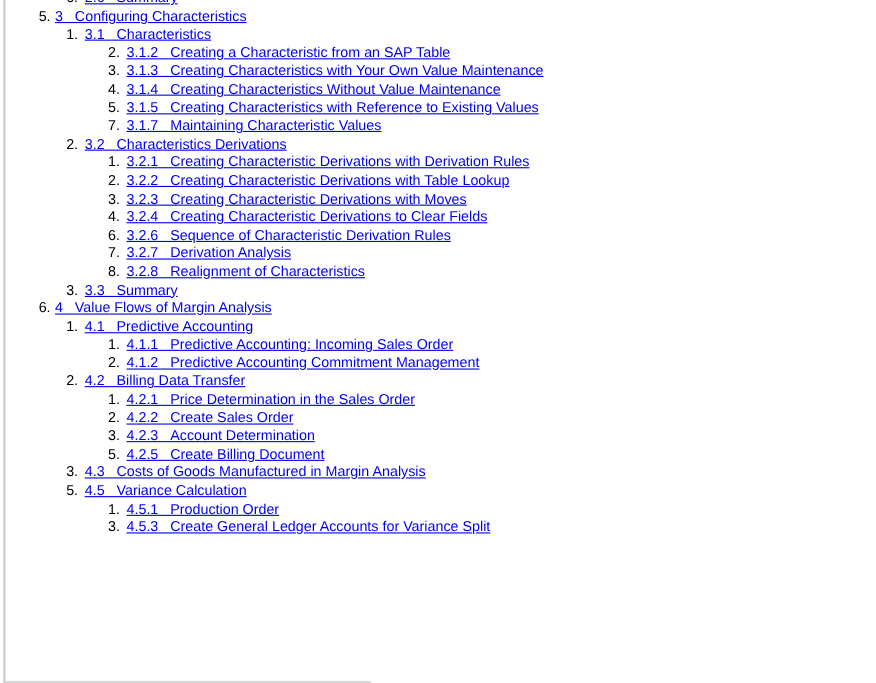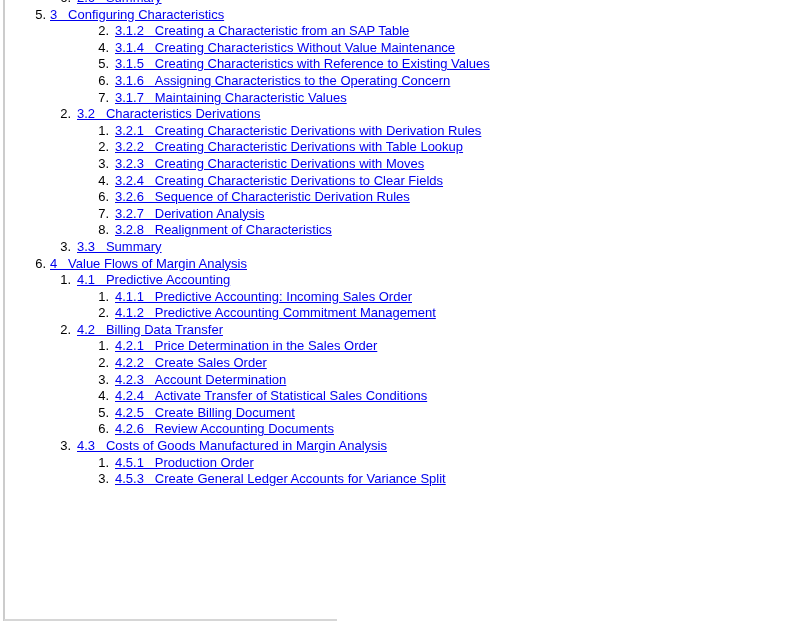--- a/index.html
+++ b/index.html
@@ -39,43 +39,43 @@
   }
 </style>
 </head>
 <body style="background: rgb(255, 255, 255);">
 
 <div class="pane">
   <div class="left-line"></div>
   <nav class="toc" id="toc">
       <div class="row lvl2 partial"><span class="ord">6.</span><a class="lnk" href="#">2.6&nbsp;&nbsp;&nbsp;Summary</a></div>
       <div class="row lvl1"><span class="ord">5.</span><a class="lnk" href="#">3&nbsp;&nbsp;&nbsp;Configuring Characteristics</a></div>
+      <div class="row lvl2"><span class="ord">1.</span><a class="lnk" href="#">3.1&nbsp;&nbsp;&nbsp;Characteristics</a></div>
       <div class="row lvl3"><span class="ord">2.</span><a class="lnk" href="#">3.1.2&nbsp;&nbsp;&nbsp;Creating a Characteristic from an SAP Table</a></div>
+      <div class="row lvl3"><span class="ord">3.</span><a class="lnk" href="#">3.1.3&nbsp;&nbsp;&nbsp;Creating Characteristics with Your Own Value Maintenance</a></div>
       <div class="row lvl3"><span class="ord">4.</span><a class="lnk" href="#">3.1.4&nbsp;&nbsp;&nbsp;Creating Characteristics Without Value Maintenance</a></div>
       <div class="row lvl3"><span class="ord">5.</span><a class="lnk" href="#">3.1.5&nbsp;&nbsp;&nbsp;Creating Characteristics with Reference to Existing Values</a></div>
-      <div class="row lvl3"><span class="ord">6.</span><a class="lnk" href="#">3.1.6&nbsp;&nbsp;&nbsp;Assigning Characteristics to the Operating Concern</a></div>
       <div class="row lvl3"><span class="ord">7.</span><a class="lnk" href="#">3.1.7&nbsp;&nbsp;&nbsp;Maintaining Characteristic Values</a></div>
       <div class="row lvl2"><span class="ord">2.</span><a class="lnk" href="#">3.2&nbsp;&nbsp;&nbsp;Characteristics Derivations</a></div>
       <div class="row lvl3"><span class="ord">1.</span><a class="lnk" href="#">3.2.1&nbsp;&nbsp;&nbsp;Creating Characteristic Derivations with Derivation Rules</a></div>
       <div class="row lvl3"><span class="ord">2.</span><a class="lnk" href="#">3.2.2&nbsp;&nbsp;&nbsp;Creating Characteristic Derivations with Table Lookup</a></div>
       <div class="row lvl3"><span class="ord">3.</span><a class="lnk" href="#">3.2.3&nbsp;&nbsp;&nbsp;Creating Characteristic Derivations with Moves</a></div>
       <div class="row lvl3"><span class="ord">4.</span><a class="lnk" href="#">3.2.4&nbsp;&nbsp;&nbsp;Creating Characteristic Derivations to Clear Fields</a></div>
       <div class="row lvl3"><span class="ord">6.</span><a class="lnk" href="#">3.2.6&nbsp;&nbsp;&nbsp;Sequence of Characteristic Derivation Rules</a></div>
       <div class="row lvl3"><span class="ord">7.</span><a class="lnk" href="#">3.2.7&nbsp;&nbsp;&nbsp;Derivation Analysis</a></div>
       <div class="row lvl3"><span class="ord">8.</span><a class="lnk" href="#">3.2.8&nbsp;&nbsp;&nbsp;Realignment of Characteristics</a></div>
       <div class="row lvl2"><span class="ord">3.</span><a class="lnk" href="#">3.3&nbsp;&nbsp;&nbsp;Summary</a></div>
       <div class="row lvl1"><span class="ord">6.</span><a class="lnk" href="#">4&nbsp;&nbsp;&nbsp;Value Flows of Margin Analysis</a></div>
       <div class="row lvl2"><span class="ord">1.</span><a class="lnk" href="#">4.1&nbsp;&nbsp;&nbsp;Predictive Accounting</a></div>
       <div class="row lvl3"><span class="ord">1.</span><a class="lnk" href="#">4.1.1&nbsp;&nbsp;&nbsp;Predictive Accounting: Incoming Sales Order</a></div>
       <div class="row lvl3"><span class="ord">2.</span><a class="lnk" href="#">4.1.2&nbsp;&nbsp;&nbsp;Predictive Accounting Commitment Management</a></div>
       <div class="row lvl2"><span class="ord">2.</span><a class="lnk" href="#">4.2&nbsp;&nbsp;&nbsp;Billing Data Transfer</a></div>
       <div class="row lvl3"><span class="ord">1.</span><a class="lnk" href="#">4.2.1&nbsp;&nbsp;&nbsp;Price Determination in the Sales Order</a></div>
       <div class="row lvl3"><span class="ord">2.</span><a class="lnk" href="#">4.2.2&nbsp;&nbsp;&nbsp;Create Sales Order</a></div>
       <div class="row lvl3"><span class="ord">3.</span><a class="lnk" href="#">4.2.3&nbsp;&nbsp;&nbsp;Account Determination</a></div>
-      <div class="row lvl3"><span class="ord">4.</span><a class="lnk" href="#">4.2.4&nbsp;&nbsp;&nbsp;Activate Transfer of Statistical Sales Conditions</a></div>
       <div class="row lvl3"><span class="ord">5.</span><a class="lnk" href="#">4.2.5&nbsp;&nbsp;&nbsp;Create Billing Document</a></div>
-      <div class="row lvl3"><span class="ord">6.</span><a class="lnk" href="#">4.2.6&nbsp;&nbsp;&nbsp;Review Accounting Documents</a></div>
       <div class="row lvl2"><span class="ord">3.</span><a class="lnk" href="#">4.3&nbsp;&nbsp;&nbsp;Costs of Goods Manufactured in Margin Analysis</a></div>
+      <div class="row lvl2"><span class="ord">5.</span><a class="lnk" href="#">4.5&nbsp;&nbsp;&nbsp;Variance Calculation</a></div>
       <div class="row lvl3"><span class="ord">1.</span><a class="lnk" href="#">4.5.1&nbsp;&nbsp;&nbsp;Production Order</a></div>
       <div class="row lvl3"><span class="ord">3.</span><a class="lnk" href="#">4.5.3&nbsp;&nbsp;&nbsp;Create General Ledger Accounts for Variance Split</a></div>
     </nav>
   <div class="bottom-line"></div>
 </div>
 
 </body></html>

